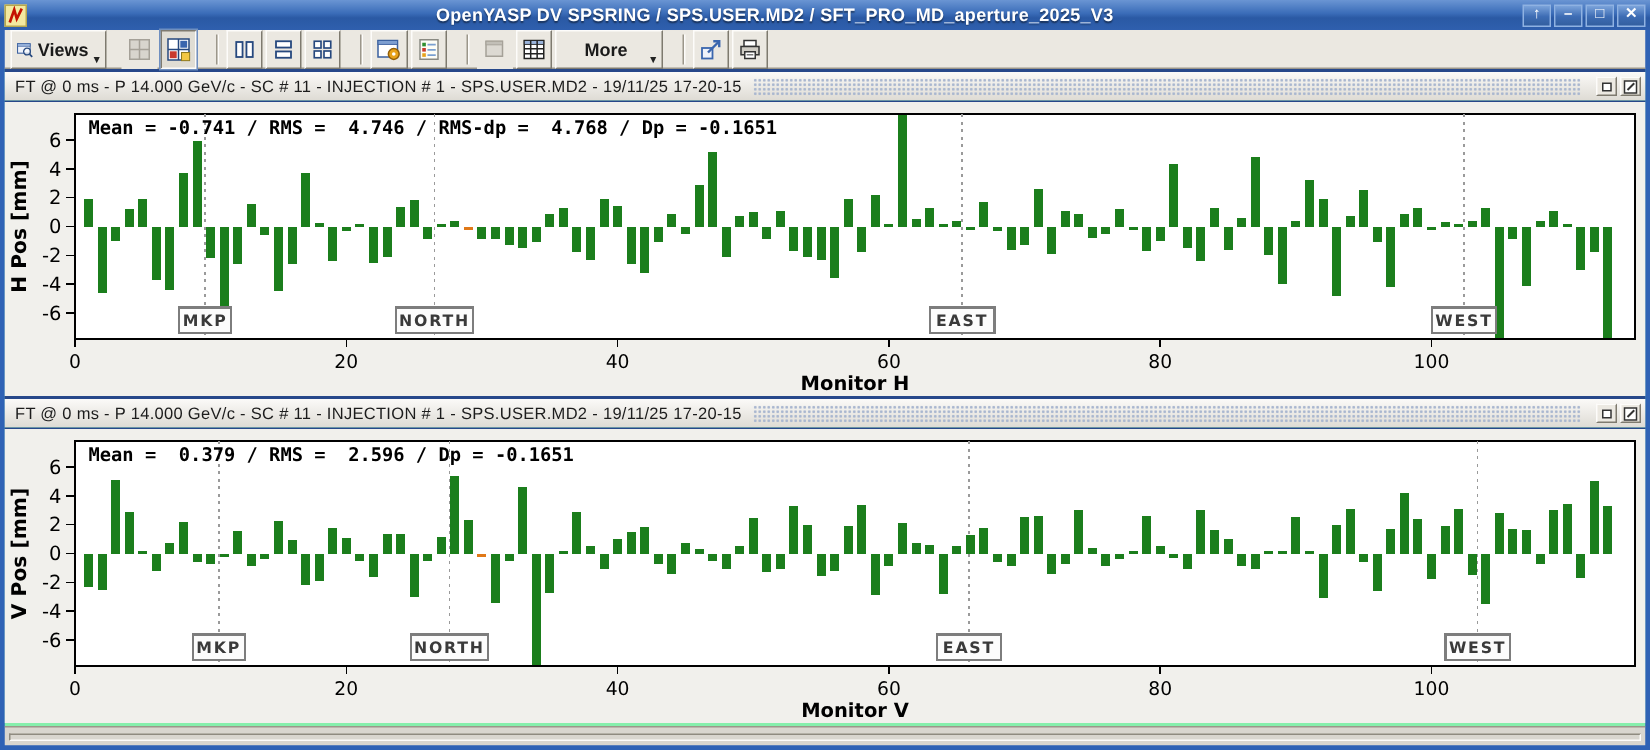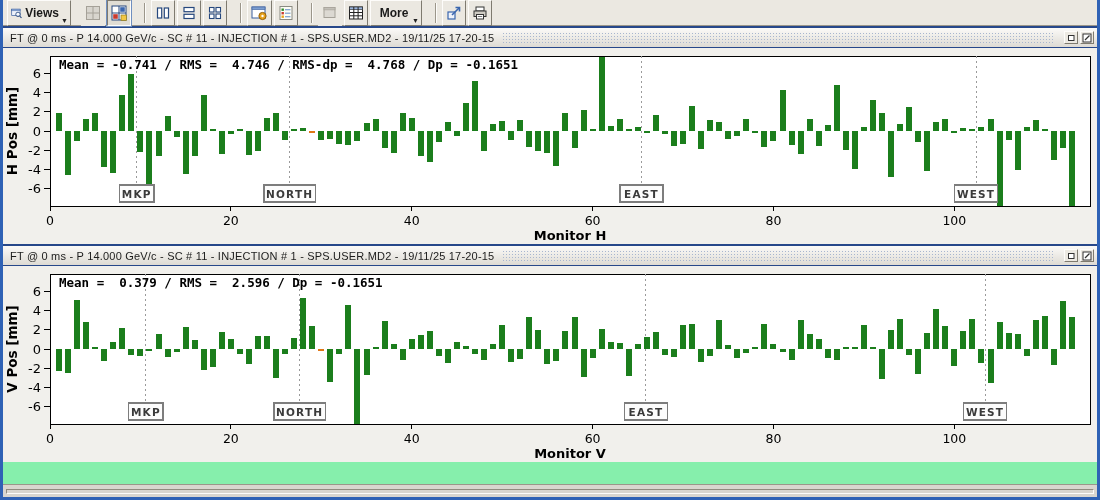--- a/index.html
+++ b/index.html
@@ -63,20 +63,34 @@
   .bottom-border{flex:0 0 3px;background:#2f62b5;}
   .side-pad{position:absolute;top:20px;bottom:0;width:3px;background:#2f62b5;z-index:5;}
   .side-pad.left{left:0;} .side-pad.right{right:0;}
   .content-clip{margin:0 3px;display:flex;flex-direction:column;flex:1;min-height:0;}
 </style>
 </head>
 <body>
 
 <div class="window">
 
+  <div class="title-bar">
+    <div class="app-icon">
+      <svg width="13" height="13" viewBox="0 0 13 13">
+        <polyline points="2.5,11 5.5,2.5 7.2,8.5 10.5,1.8" fill="none" stroke="#c41200" stroke-width="1.8"></polyline>
+      </svg>
+    </div>
+    <div class="title-text">OpenYASP DV SPSRING / SPS.USER.MD2 / SFT_PRO_MD_aperture_2025_V3</div>
+    <div class="win-btns">
+      <div class="win-btn">↑</div>
+      <div class="win-btn">–</div>
+      <div class="win-btn">□</div>
+      <div class="win-btn">✕</div>
+    </div>
+  </div>
 
   <div class="side-pad left"></div>
   <div class="side-pad right"></div>
 
   <div class="content-clip">
 
     <div class="toolbar">
       <div class="tb-btn" style="width:64px;justify-content:flex-start;">
         <svg width="16" height="16" viewBox="0 0 16 16">
           <rect x="1" y="2.5" width="12" height="9" fill="#eef2fa" stroke="#3a5f9e"></rect>
@@ -159,21 +173,21 @@
       <div class="tb-btn">
         <svg width="16" height="16" viewBox="0 0 16 16">
           <rect x="1.5" y="2" width="13" height="12" fill="#fff" stroke="#222"></rect>
           <rect x="1.5" y="2" width="13" height="2.6" fill="#9ab4dc" stroke="#222" stroke-width=".6"></rect>
           <line x1="5.8" y1="2" x2="5.8" y2="14" stroke="#222"></line>
           <line x1="10.1" y1="2" x2="10.1" y2="14" stroke="#222"></line>
           <line x1="1.5" y1="7.5" x2="14.5" y2="7.5" stroke="#222"></line>
           <line x1="1.5" y1="10.8" x2="14.5" y2="10.8" stroke="#222"></line>
         </svg>
       </div>
-      <div class="tb-btn" style="width:52px;">
+      <div class="tb-btn" style="width:72px;">
         <span class="tb-label" style="margin:0 6px 0 2px;">More</span>
         <span class="tb-caret">▼</span>
       </div>
       <div class="tb-spacer"></div>
         <div class="tb-sep"></div>
       <div class="tb-btn">
         <svg width="16" height="16" viewBox="0 0 16 16">
           <rect x="2" y="7" width="7" height="7" fill="#eef2fa" stroke="#3a66ae" stroke-width="1.2"></rect>
           <line x1="6" y1="10" x2="13" y2="3" stroke="#3a66ae" stroke-width="1.6"></line>
           <polyline points="9.5,2.5 13.5,2.5 13.5,6.5" fill="none" stroke="#3a66ae" stroke-width="1.6"></polyline>

